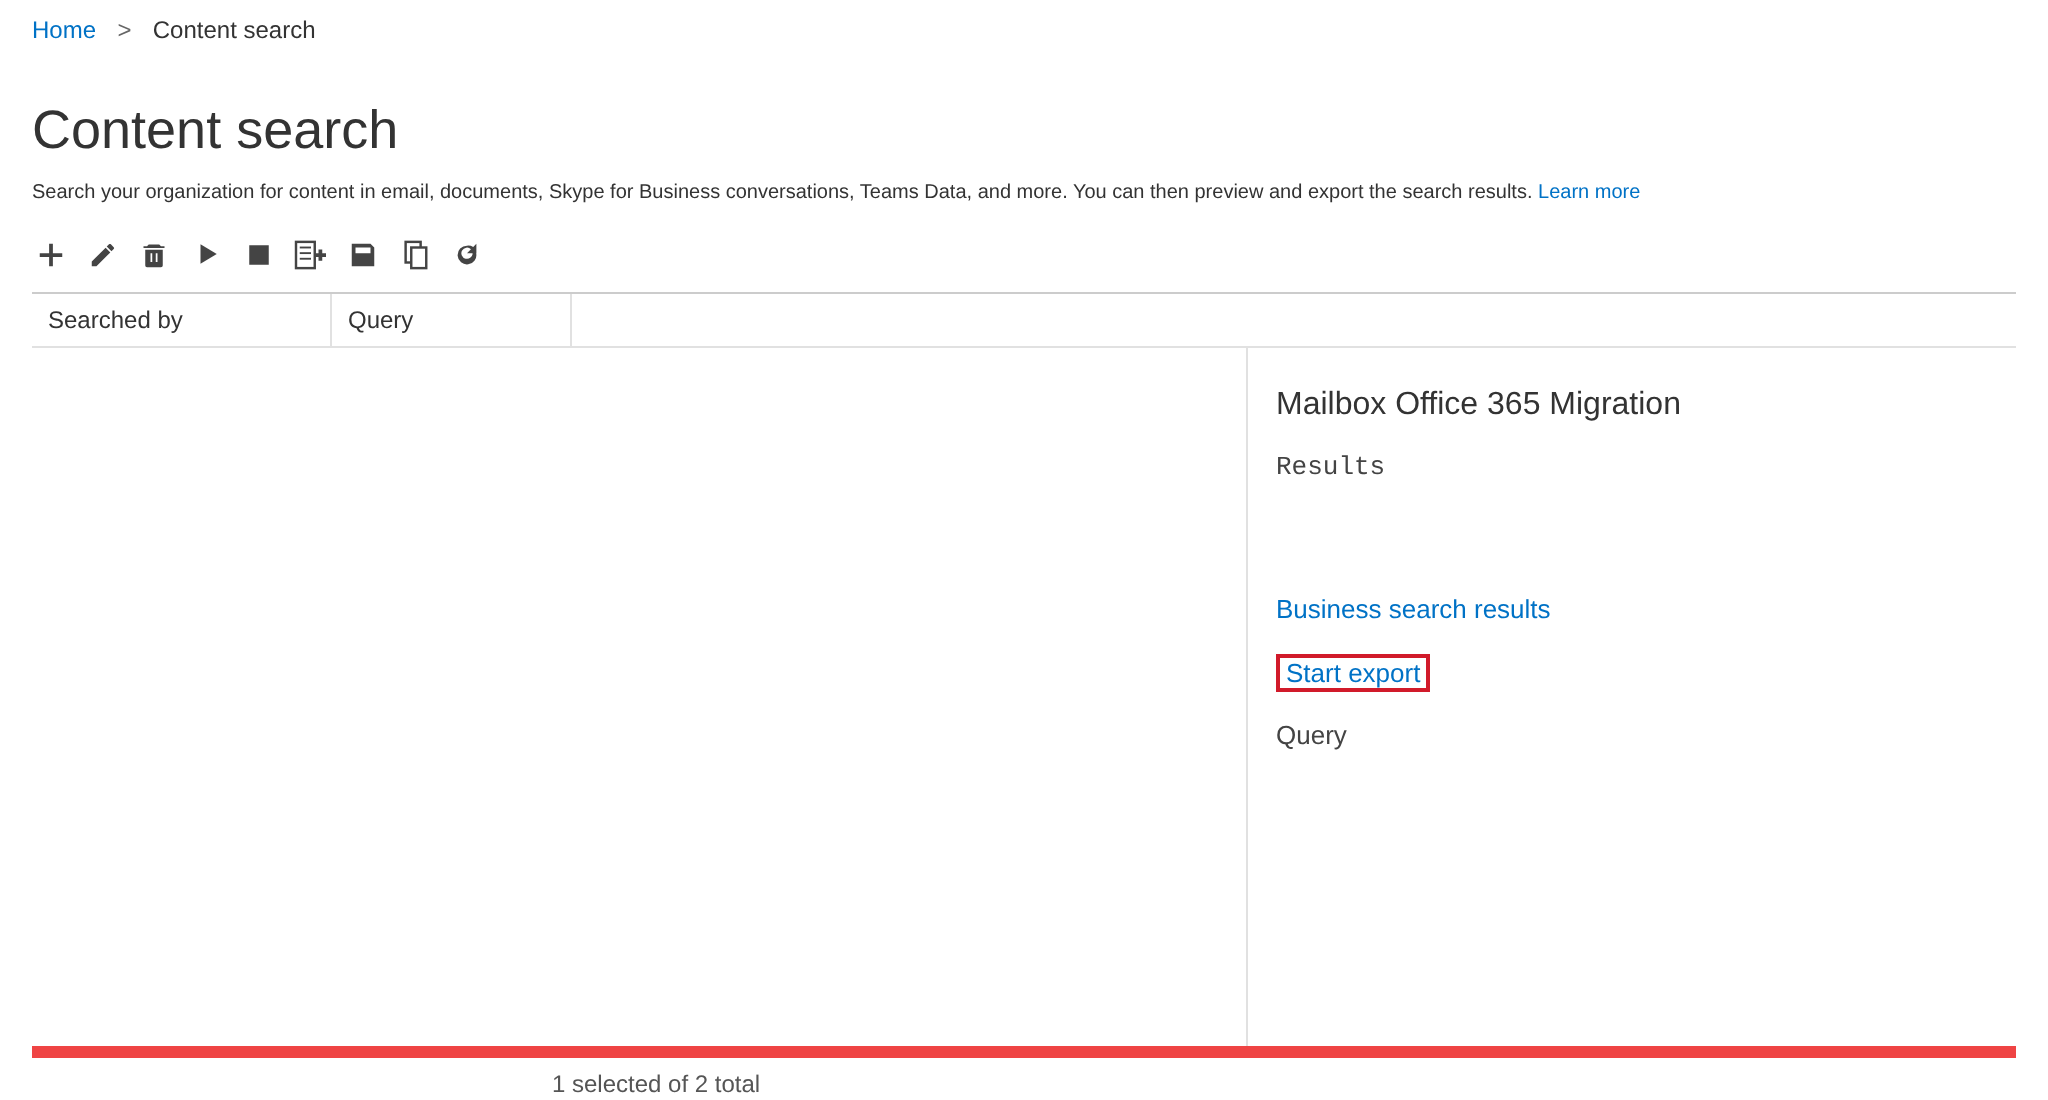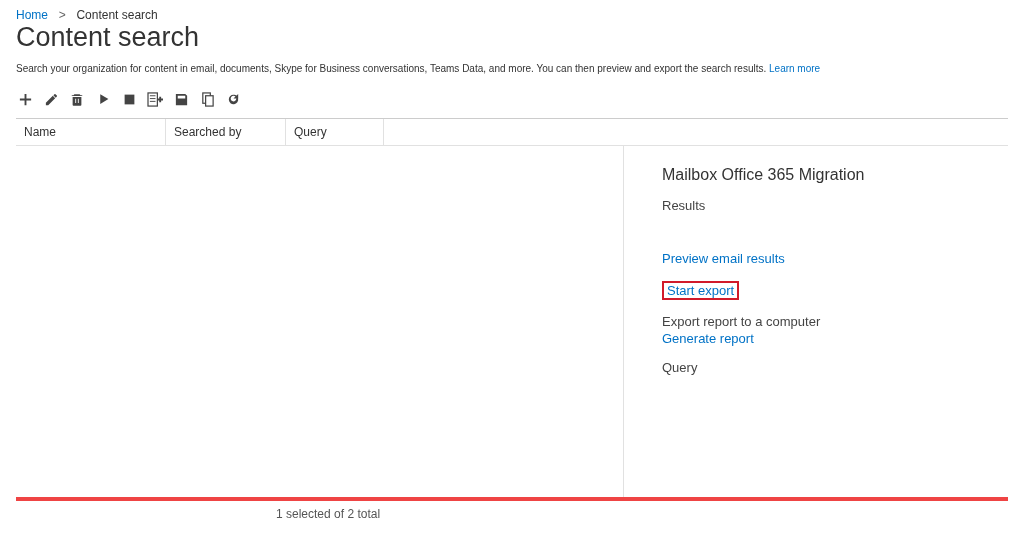--- a/index.html
+++ b/index.html
@@ -7,21 +7,21 @@
     margin: 0;
     padding: 0;
     font-family: "Segoe UI", Arial, sans-serif;
     font-size: 13px;
     color: #333;
     background: #fff;
     width: 1024px;
   }
   a, .link { color: #0072c6; cursor: pointer; text-decoration: none; }
   .page { padding: 8px 16px 0 16px; }
-  .breadcrumb { font-size: 12px; }
+  .breadcrumb { font-size: 12px; margin-bottom: 28px; }
   .breadcrumb .home { color: #0072c6; cursor: pointer; }
   .breadcrumb .sep { color: #666; margin: 0 4px; }
   .breadcrumb .current { color: #333; }
   h1.page-title {
     font-size: 27px;
     font-weight: 300;
     margin: 0 0 10px 0;
     color: #333;
   }
   .description {
@@ -52,37 +52,36 @@
   .grid-header .cell {
     padding: 6px 8px;
     border-right: 1px solid #e1e1e1;
     display:flex; align-items:center; justify-content:space-between;
   }
   .grid-header .cell:last-child { border-right:none; }
   .grid-body {
     display: grid;
     grid-template-columns: 608px 1fr;
     min-height: 355px;
-    border-bottom: 4px solid #ef4444;
-    gap: 24px;
+    border-bottom: 6px solid #ef4444;
   }
   .grid-main {
     border-right: 1px solid #e1e1e1;
   }
   .details {
     padding: 20px 14px 10px 14px;
     font-size: 13px;
     color: #444;
   }
   .details .d-title {
     font-size: 16px;
     color: #333;
     margin-bottom: 14px;
   }
-  .details .d-sub { margin-bottom: 38px; }
+  .details .d-sub { margin-bottom: 56px; font-family: Liberation Mono, monospace; }
   .details .section { margin-bottom: 14px; }
   .details .section-label { color:#444; margin-bottom:2px; }
   .details .link-row { color:#0072c6; cursor:pointer; font-size:13px; }
   .highlight-box {
     display:inline-block;
     border: 2px solid #d11a2a;
     padding: 0 3px;
     margin-top:1px;
     text-align:right;
   }
@@ -165,51 +164,44 @@
     </span>
     <span class="tb-btn">
       <svg width="15" height="15" viewBox="0 0 16 16">
           <path d="M8 3a5 5 0 1 0 4.9 4H11a3 3 0 1 1-.9-2.1L8 7h5V2l-1.7 1.7A5 5 0 0 0 8 3z" fill="#444"></path>
         </svg>
     </span>
   </div>
 
   <div class="grid-header">
     <div class="cell">
-        <span>Name</span>
-      </div>
-    <div class="cell">
         <span>Searched by</span>
       </div>
     <div class="cell">
         <span>Query</span>
       </div>
     <div class="cell"></div>
   </div>
 
   <div class="grid-body">
     <div class="grid-main"></div>
     <div class="details">
       <div class="d-title">Mailbox Office 365 Migration</div>
       <div class="d-sub">Results</div>
 
       <div class="section">
-        <div class="link-row">Preview email results</div>
+        <div class="link-row">Business search results</div>
       </div>
 
       <div class="section">
         <span class="highlight-box">
           <span class="link-row">Start export</span>
         </span>
       </div>
 
-      <div class="section">
-        <div class="section-label">Export report to a computer</div>
-        <div class="link-row">Generate report</div>
-      </div>
 
       <div class="section">
         <div class="section-label">Query</div>
       </div>
     </div>
   </div>
 
   <div class="status-bar">
     <span class="status-text">1 selected of 2 total</span>
   </div>

